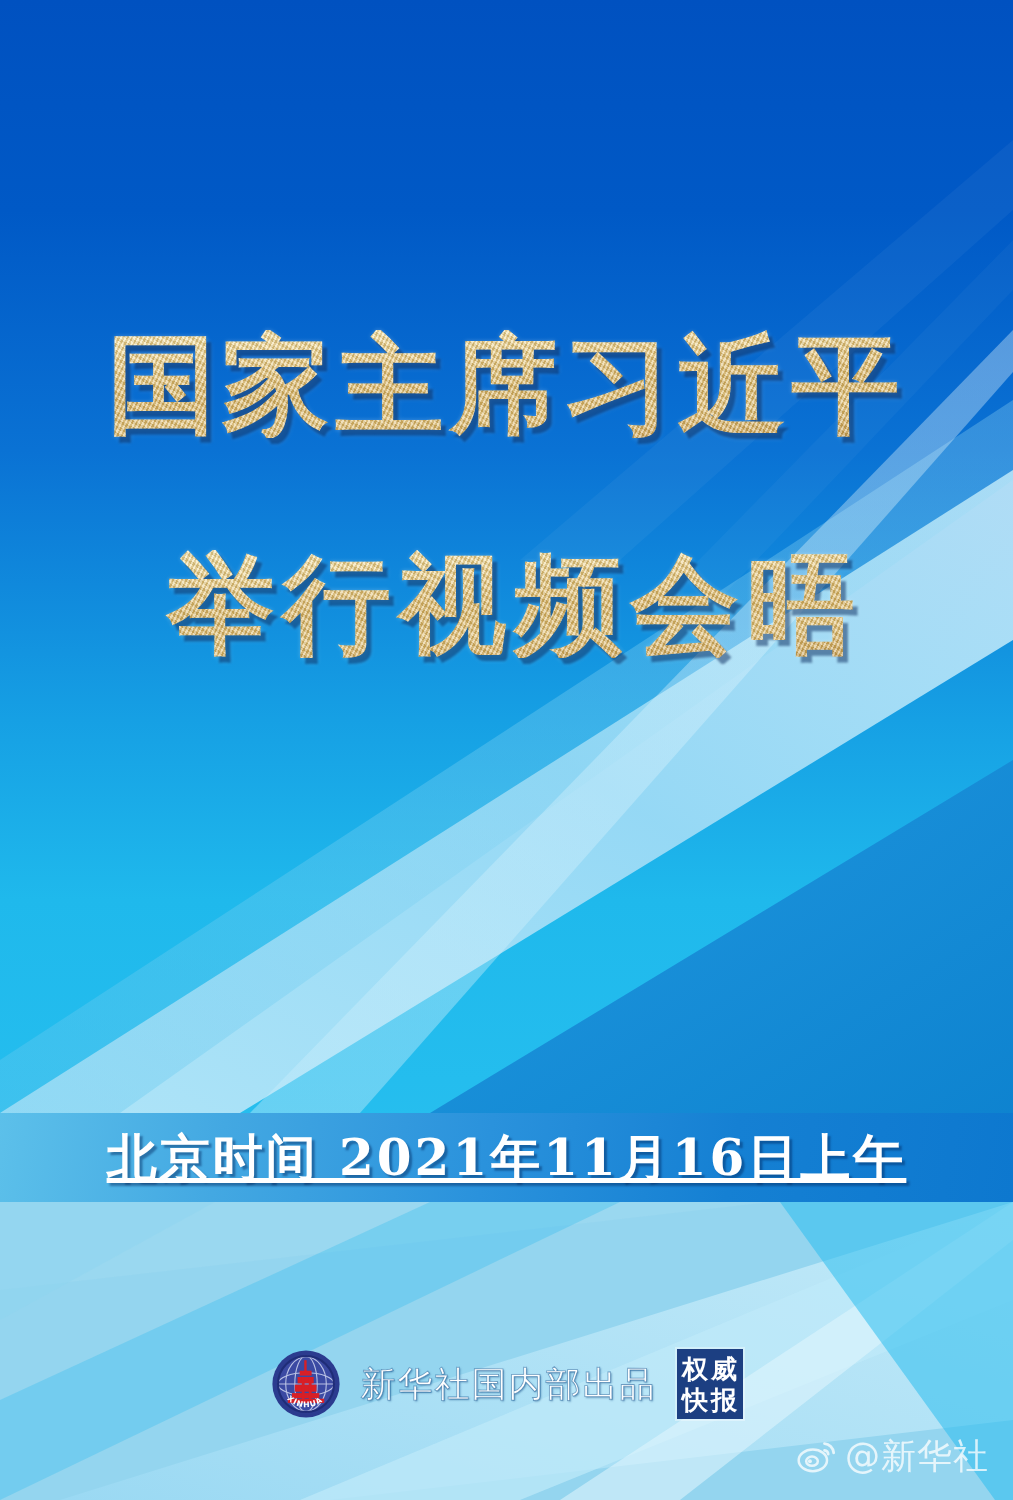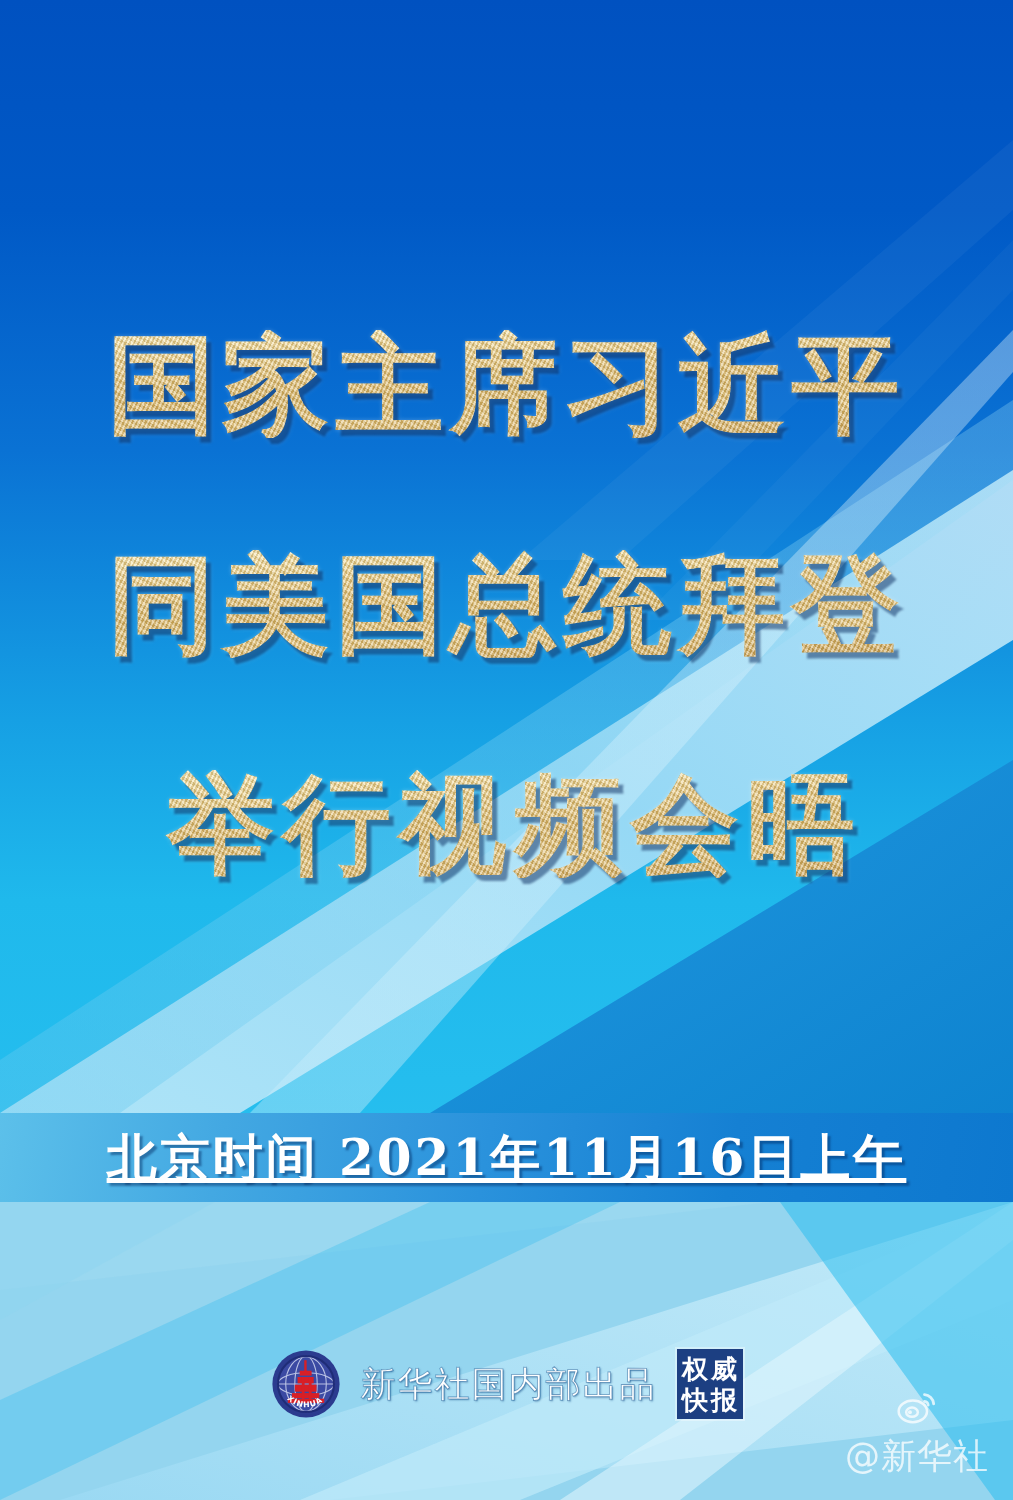--- a/index.html
+++ b/index.html
@@ -136,21 +136,20 @@
     color:#ffffff;
   }
 
   
   .watermark{
     position:absolute;
     right:24px; bottom:20px;
     display:flex; align-items:center; gap:8px;
     z-index:6;
     opacity:.82;
-    flex-direction:column;
   }
   .weibo-icon{ width:40px; height:34px; }
   .wm-text{
     font-family:"DejaVu Sans","Liberation Sans", sans-serif;
     font-size:35px;
     color:rgba(255,255,255,.92);
     letter-spacing:1px;
     white-space:nowrap;
   }
 </style>
@@ -204,21 +203,20 @@
       <polygon points="0,1500 0,1400 430,1202 620,1202" fill="#29bbee" opacity=".30"></polygon>
       <polygon points="0,1320 0,1202 215,1202" fill="#8ed5f0" opacity=".45"></polygon>
 
       <polygon points="1013,140 1013,210 620,560 520,560" fill="#ffffff" opacity=".045"></polygon>
       <polygon points="1013,240 1013,290 700,620 640,620" fill="#ffffff" opacity=".035"></polygon>
     </svg>
   </div>
 
   <div class="headline">
     <div class="hl-line l1">国家主席习近平</div>
-    <div class="hl-line l2">同美国总统拜登</div>
     <div class="hl-line l3">举行视频会晤</div>
   </div>
 
   <div class="subband"></div>
   <div class="subband-text">北京时间 2021年11月16日上午</div>
 
   <div class="credit">
 
     <svg class="xinhua-logo" viewBox="0 0 100 100">
       <circle cx="50" cy="50" r="48" fill="#2b3b8f"></circle>

